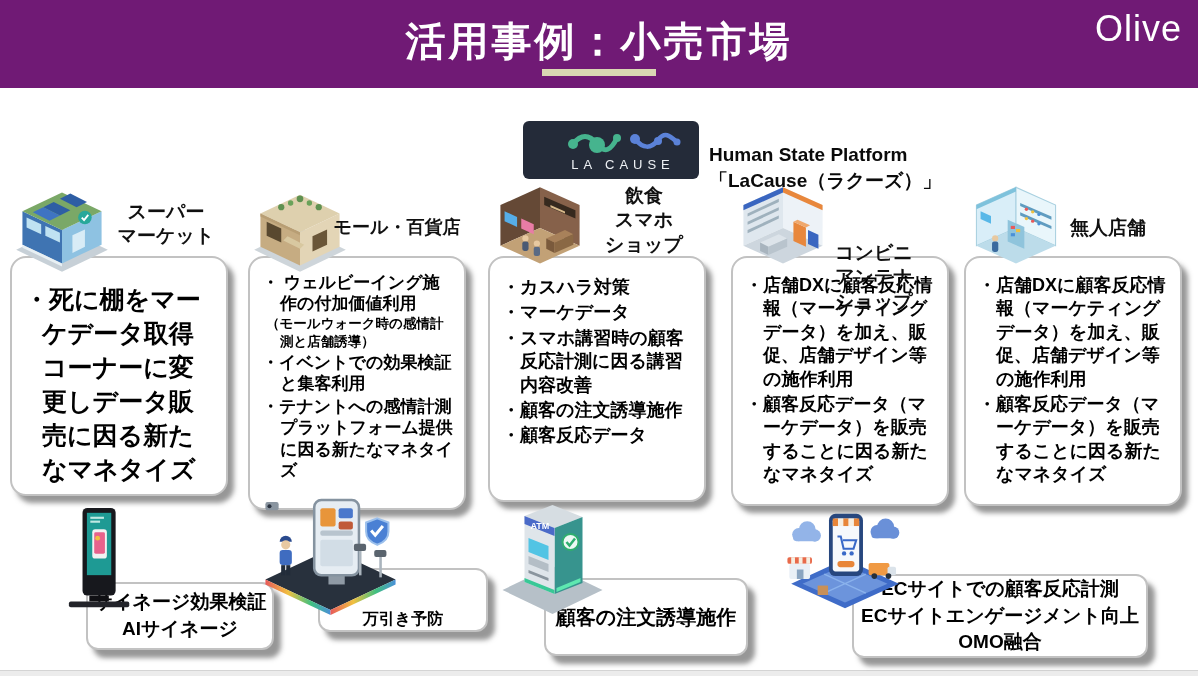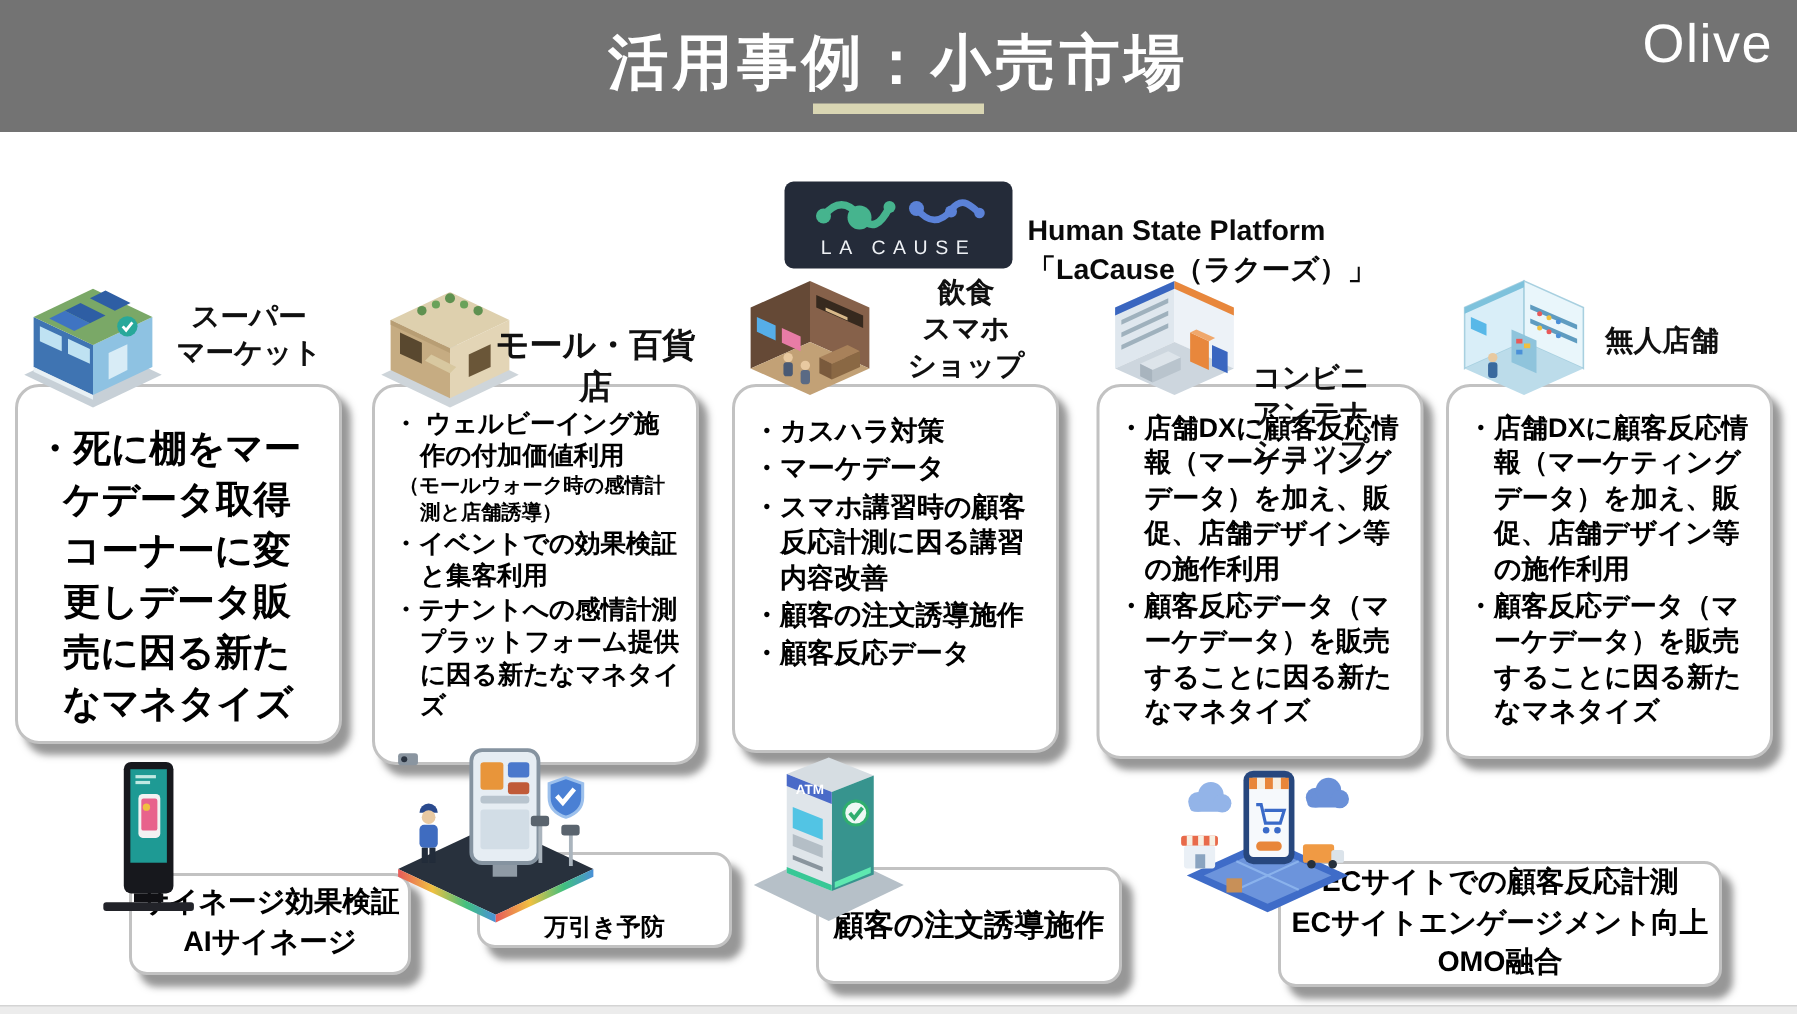--- a/index.html
+++ b/index.html
@@ -1,42 +1,42 @@
 <!DOCTYPE html>
 <html><head>
 <meta charset="utf-8">
 <style>
   html,body{margin:0;padding:0;background:#fff;}
   .slide{position:relative;width:1198px;height:676px;background:#ffffff;overflow:hidden;
          font-family:"Liberation Sans","DejaVu Sans",sans-serif;}
 
   
-  .header{position:absolute;top:0;left:0;width:1198px;height:88px;background:#737373;}
+  .header{position:absolute;top:0;left:0;width:1198px;height:88px;background:#701a75;}
   .title{position:absolute;top:14px;left:0;right:0;text-align:center;color:#ffffff;
          font-size:40px;font-weight:700;letter-spacing:3px;}
   .title-underline{position:absolute;top:69px;left:50%;margin-left:-57px;width:114px;height:7px;background:#d9d6b3;}
   .brand{position:absolute;top:8px;right:16px;color:#ffffff;font-size:36px;font-weight:400;letter-spacing:1px;}
 
   
   .platform{position:absolute;left:523px;top:106px;display:flex;gap:10px;align-items:center;}
   .lacause-box{width:152px;height:58px;background:#242b39;border-radius:6px;display:flex;
-               flex-direction:column;align-items:center;justify-content:center;}
+               flex-direction:column;align-items:center;justify-content:center;padding-left:24px;}
   .lacause-box svg{width:128px;height:28px;display:block;}
   .lacause-text{color:#eef1f5;font-size:13px;letter-spacing:5px;font-weight:500;margin-top:1px;}
   .platform-name{font-size:19px;font-weight:700;color:#0a0a0a;line-height:1.35;margin-top:36px;}
 
   
   .col{position:absolute;top:186px;width:218px;}
   .col1{left:10px}.col2{left:248px}.col3{left:488px}.col4{left:731px}.col5{left:964px}
   .col-head{position:relative;height:70px;z-index:2;}
   .col-icon{position:absolute;left:2px;top:-2px;}
   .col-icon svg{width:100px;height:90px;display:block;}
   .col-label{position:absolute;font-weight:600;color:#101010;white-space:pre-line;line-height:1.28;font-size:19px;}
   .col1 .col-label{left:98px;top:14px;width:116px;text-align:center;}
-  .col2 .col-label{left:80px;top:30px;width:138px;text-align:center;font-size:22px;}
+  .col2 .col-label{left:80px;top:30px;width:138px;text-align:center;font-size:18px;}
   .col3 .col-label{left:98px;top:-2px;width:116px;text-align:center;}
   .col4 .col-label{left:104px;top:16px;width:112px;text-align:left;margin-top:39px;}
   .col5 .col-label{left:106px;top:30px;width:108px;text-align:left;}
   .card{position:relative;z-index:1;background:#ffffff;border:2px solid #c2c2c2;border-radius:16px;
         box-shadow:6px 7px 5px rgba(66,66,66,.55);overflow:hidden;}
   .col1 .card{height:236px}.col2 .card{height:250px}.col3 .card{height:242px}
   .col4 .card{height:246px}.col5 .card{height:246px}
   .bullets{list-style:none;margin:0;padding:16px 8px 8px 12px;font-weight:700;color:#000;}
   .col1 .bullets{font-size:25px;line-height:1.36;padding-top:24px;}
   .col2 .bullets{font-size:17px;line-height:1.24;padding-top:14px;}

